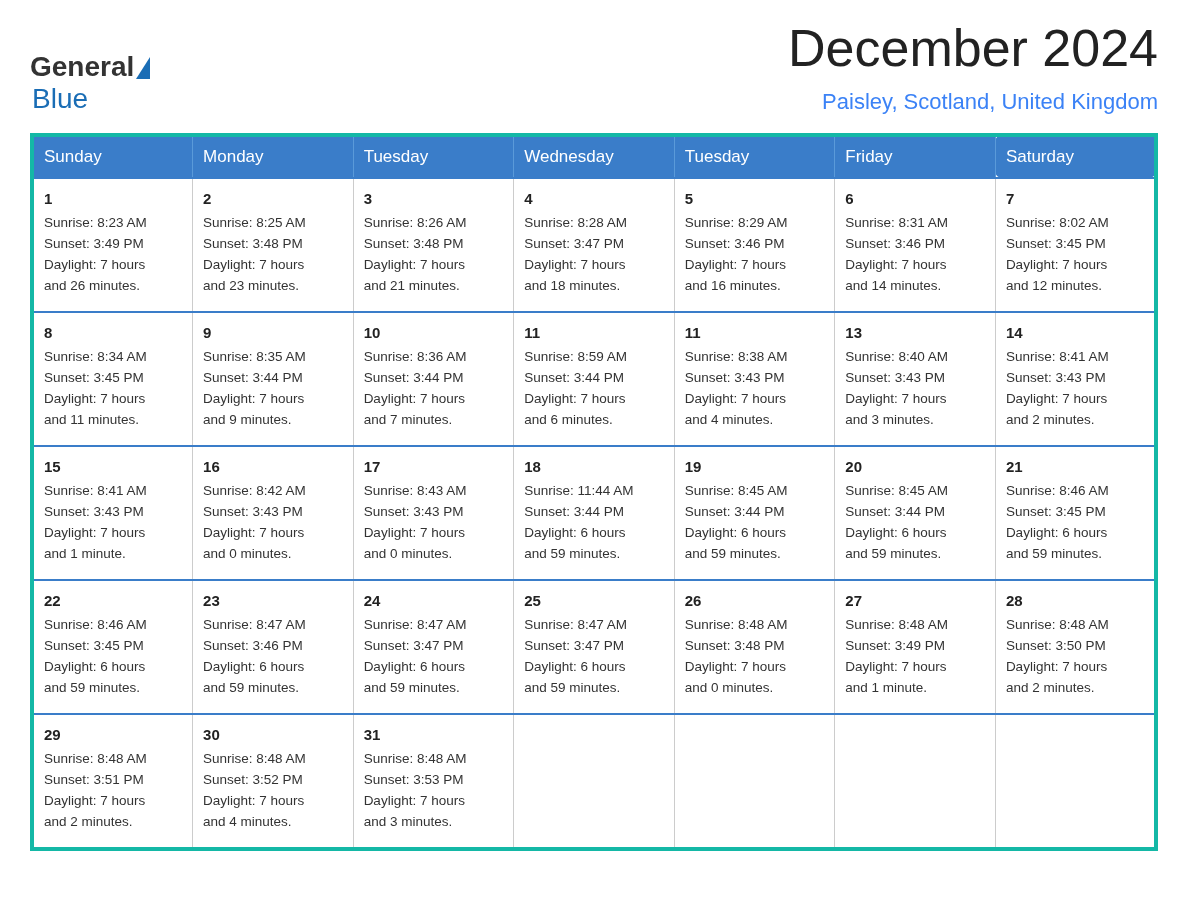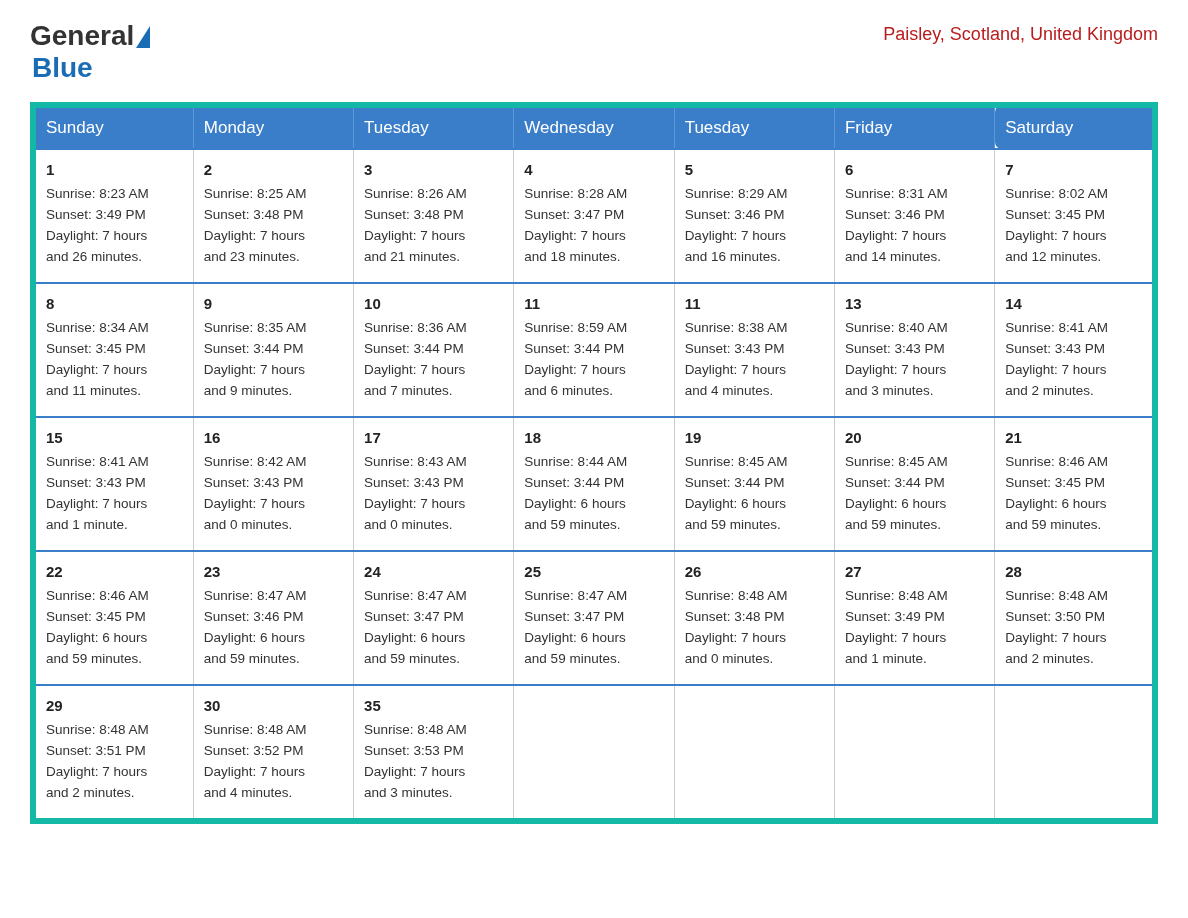--- a/index.html
+++ b/index.html
@@ -6,21 +6,21 @@
     body {
       background: #fff;
       font-family: Arial, Helvetica, sans-serif;
       width: 1188px;
       min-height: 918px;
       padding: 20px 30px;
     }
     .header {
       display: flex;
       justify-content: space-between;
-      align-items: flex-start;
+      align-items: flex-end;
       margin-bottom: 18px;
     }
     .logo {
       display: flex;
       align-items: center;
     }
     .logo-text-general {
       font-size: 28px;
       font-weight: bold;
       color: #333;
@@ -36,42 +36,42 @@
     .logo-wrapper {
       display: flex;
       flex-direction: column;
     }
     .logo-line1 {
       display: flex;
       align-items: center;
     }
     .logo-line2 {
       font-size: 28px;
-      font-weight: bold;
+      font-weight: normal;
       color: #1a6db5;
       margin-left: 2px;
     }
     .title-section {
       text-align: right;
     }
     .calendar-title {
       font-size: 52px;
       font-weight: 300;
       color: #222;
       line-height: 1.1;
     }
     .calendar-subtitle {
-      font-size: 18px;
-      color: #b91c1c;
-      margin-top: 4px;
+      font-size: 22px;
+      color: #3b82f6;
+      margin-top: 12px;
     }
     .calendar {
       width: 100%;
       border-collapse: collapse;
-      border: 6px solid #14b8a6;
+      border: 4px solid #14b8a6;
     }
     .calendar thead tr {
       background-color: #3a7dc9;
     }
     .calendar thead th {
       color: #fff;
       font-size: 17px;
       font-weight: normal;
       padding: 10px 10px;
       text-align: left;
@@ -116,20 +116,21 @@
   <div class="logo">
     <div class="logo-wrapper">
       <div class="logo-line1">
         <span class="logo-text-general">General</span>
         <div class="logo-triangle"></div>
       </div>
       <div class="logo-line2">Blue</div>
     </div>
   </div>
   <div class="title-section">
+    <div class="calendar-title">December 2024</div>
     <div class="calendar-subtitle">Paisley, Scotland, United Kingdom</div>
   </div>
 </div>
 
 <table class="calendar">
   <thead>
     <tr>
     <th>Sunday</th>
         <th>Monday</th>
         <th>Tuesday</th>
@@ -155,37 +156,37 @@
         <td><span class="day-number">10</span><span>Sunrise: 8:36 AM</span><br><span>Sunset: 3:44 PM</span><br><span>Daylight: 7 hours</span><br><span>and 7 minutes.</span></td>
         <td><span class="day-number">11</span><span>Sunrise: 8:59 AM</span><br><span>Sunset: 3:44 PM</span><br><span>Daylight: 7 hours</span><br><span>and 6 minutes.</span></td>
         <td><span class="day-number">11</span><span>Sunrise: 8:38 AM</span><br><span>Sunset: 3:43 PM</span><br><span>Daylight: 7 hours</span><br><span>and 4 minutes.</span></td>
         <td><span class="day-number">13</span><span>Sunrise: 8:40 AM</span><br><span>Sunset: 3:43 PM</span><br><span>Daylight: 7 hours</span><br><span>and 3 minutes.</span></td>
         <td><span class="day-number">14</span><span>Sunrise: 8:41 AM</span><br><span>Sunset: 3:43 PM</span><br><span>Daylight: 7 hours</span><br><span>and 2 minutes.</span></td>
       </tr>
       <tr>
         <td><span class="day-number">15</span><span>Sunrise: 8:41 AM</span><br><span>Sunset: 3:43 PM</span><br><span>Daylight: 7 hours</span><br><span>and 1 minute.</span></td>
         <td><span class="day-number">16</span><span>Sunrise: 8:42 AM</span><br><span>Sunset: 3:43 PM</span><br><span>Daylight: 7 hours</span><br><span>and 0 minutes.</span></td>
         <td><span class="day-number">17</span><span>Sunrise: 8:43 AM</span><br><span>Sunset: 3:43 PM</span><br><span>Daylight: 7 hours</span><br><span>and 0 minutes.</span></td>
-        <td><span class="day-number">18</span><span>Sunrise: 8:44 AM</span><br><span>Sunset: 3:44 PM</span><br><span>Daylight: 6 hours</span><br><span>and 59 minutes.</span></td>
+        <td><span class="day-number">18</span><span>Sunrise: 11:44 AM</span><br><span>Sunset: 3:44 PM</span><br><span>Daylight: 6 hours</span><br><span>and 59 minutes.</span></td>
         <td><span class="day-number">19</span><span>Sunrise: 8:45 AM</span><br><span>Sunset: 3:44 PM</span><br><span>Daylight: 6 hours</span><br><span>and 59 minutes.</span></td>
         <td><span class="day-number">20</span><span>Sunrise: 8:45 AM</span><br><span>Sunset: 3:44 PM</span><br><span>Daylight: 6 hours</span><br><span>and 59 minutes.</span></td>
         <td><span class="day-number">21</span><span>Sunrise: 8:46 AM</span><br><span>Sunset: 3:45 PM</span><br><span>Daylight: 6 hours</span><br><span>and 59 minutes.</span></td>
       </tr>
       <tr>
         <td><span class="day-number">22</span><span>Sunrise: 8:46 AM</span><br><span>Sunset: 3:45 PM</span><br><span>Daylight: 6 hours</span><br><span>and 59 minutes.</span></td>
         <td><span class="day-number">23</span><span>Sunrise: 8:47 AM</span><br><span>Sunset: 3:46 PM</span><br><span>Daylight: 6 hours</span><br><span>and 59 minutes.</span></td>
         <td><span class="day-number">24</span><span>Sunrise: 8:47 AM</span><br><span>Sunset: 3:47 PM</span><br><span>Daylight: 6 hours</span><br><span>and 59 minutes.</span></td>
         <td><span class="day-number">25</span><span>Sunrise: 8:47 AM</span><br><span>Sunset: 3:47 PM</span><br><span>Daylight: 6 hours</span><br><span>and 59 minutes.</span></td>
         <td><span class="day-number">26</span><span>Sunrise: 8:48 AM</span><br><span>Sunset: 3:48 PM</span><br><span>Daylight: 7 hours</span><br><span>and 0 minutes.</span></td>
         <td><span class="day-number">27</span><span>Sunrise: 8:48 AM</span><br><span>Sunset: 3:49 PM</span><br><span>Daylight: 7 hours</span><br><span>and 1 minute.</span></td>
         <td><span class="day-number">28</span><span>Sunrise: 8:48 AM</span><br><span>Sunset: 3:50 PM</span><br><span>Daylight: 7 hours</span><br><span>and 2 minutes.</span></td>
       </tr>
       <tr>
         <td><span class="day-number">29</span><span>Sunrise: 8:48 AM</span><br><span>Sunset: 3:51 PM</span><br><span>Daylight: 7 hours</span><br><span>and 2 minutes.</span></td>
         <td><span class="day-number">30</span><span>Sunrise: 8:48 AM</span><br><span>Sunset: 3:52 PM</span><br><span>Daylight: 7 hours</span><br><span>and 4 minutes.</span></td>
-        <td><span class="day-number">35</span><span>Sunrise: 8:48 AM</span><br><span>Sunset: 3:53 PM</span><br><span>Daylight: 7 hours</span><br><span>and 3 minutes.</span></td>
+        <td><span class="day-number">31</span><span>Sunrise: 8:48 AM</span><br><span>Sunset: 3:53 PM</span><br><span>Daylight: 7 hours</span><br><span>and 3 minutes.</span></td>
         <td class="day-empty"></td>
         <td class="day-empty"></td>
         <td class="day-empty"></td>
         <td class="day-empty"></td>
       </tr>
     </tbody>
 </table>
 
 </body></html>

